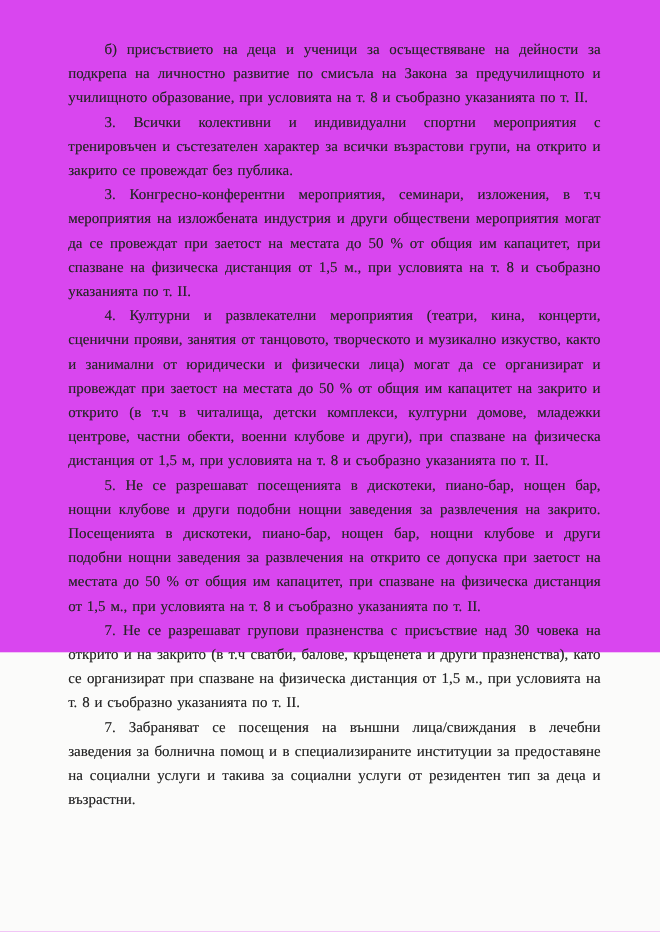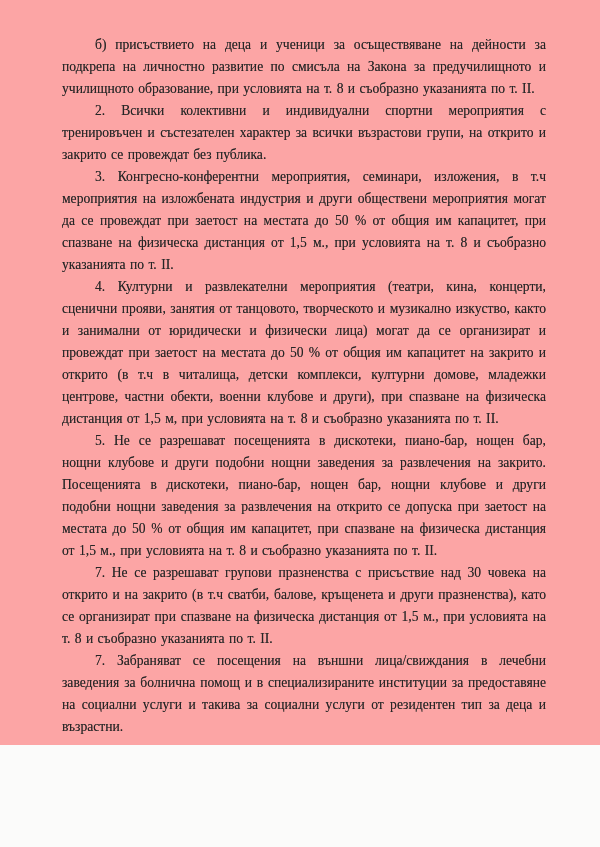--- a/index.html
+++ b/index.html
@@ -8,42 +8,42 @@
     width: 600px;
     height: 847px;
     overflow: hidden;
   }
   body {
     background: #fbfbfa;
   }
   .page {
     box-sizing: border-box;
     width: 600px;
-    height: 745px;
-    background: #fca5a5;
+    height: 593px;
+    background: #d946ef;
     padding: 34px 54px 0 62px;
     font-family: "Liberation Serif", "DejaVu Serif", serif;
     font-size: 13.6px;
     line-height: 22px;
     color: #262626;
     text-align: justify;
     text-shadow: 0 0 0.4px rgba(45,45,45,0.55);
   }
   .para {
     margin: 0;
     padding: 0;
     text-indent: 33px;
     word-spacing: 1px;
   }
 </style>
 </head>
 <body>
 
 <div class="page">
   <p class="para">б) присъствието на деца и ученици за осъществяване на дейности за подкрепа на личностно развитие по смисъла на Закона за предучилищното и училищното образование, при условията на т. 8 и съобразно указанията по т. II.</p>
-  <p class="para">2. Всички колективни и индивидуални спортни мероприятия с тренировъчен и състезателен характер за всички възрастови групи, на открито и закрито се провеждат без публика.</p>
+  <p class="para">3. Всички колективни и индивидуални спортни мероприятия с тренировъчен и състезателен характер за всички възрастови групи, на открито и закрито се провеждат без публика.</p>
   <p class="para">3. Конгресно-конферентни мероприятия, семинари, изложения, в т.ч мероприятия на изложбената индустрия и други обществени мероприятия могат да се провеждат при заетост на местата до 50 % от общия им капацитет, при спазване на физическа дистанция от 1,5 м., при условията на т. 8 и съобразно указанията по т. II.</p>
   <p class="para">4. Културни и развлекателни мероприятия (театри, кина, концерти, сценични прояви, занятия от танцовото, творческото и музикално изкуство, както и занимални от юридически и физически лица) могат да се организират и провеждат при заетост на местата до 50 % от общия им капацитет на закрито и открито (в т.ч в читалища, детски комплекси, културни домове, младежки центрове, частни обекти, военни клубове и други), при спазване на физическа дистанция от 1,5 м, при условията на т. 8 и съобразно указанията по т. II.</p>
   <p class="para">5. Не се разрешават посещенията в дискотеки, пиано-бар, нощен бар, нощни клубове и други подобни нощни заведения за развлечения на закрито. Посещенията в дискотеки, пиано-бар, нощен бар, нощни клубове и други подобни нощни заведения за развлечения на открито се допуска при заетост на местата до 50 % от общия им капацитет, при спазване на физическа дистанция от 1,5 м., при условията на т. 8 и съобразно указанията по т. II.</p>
   <p class="para">7. Не се разрешават групови празненства с присъствие над 30 човека на открито и на закрито (в т.ч сватби, балове, кръщенета и други празненства), като се организират при спазване на физическа дистанция от 1,5 м., при условията на т. 8 и съобразно указанията по т. II.</p>
   <p class="para">7. Забраняват се посещения на външни лица/свиждания в лечебни заведения за болнична помощ и в специализираните институции за предоставяне на социални услуги и такива за социални услуги от резидентен тип за деца и възрастни.</p>
 
 </div>
 
 </body></html>

